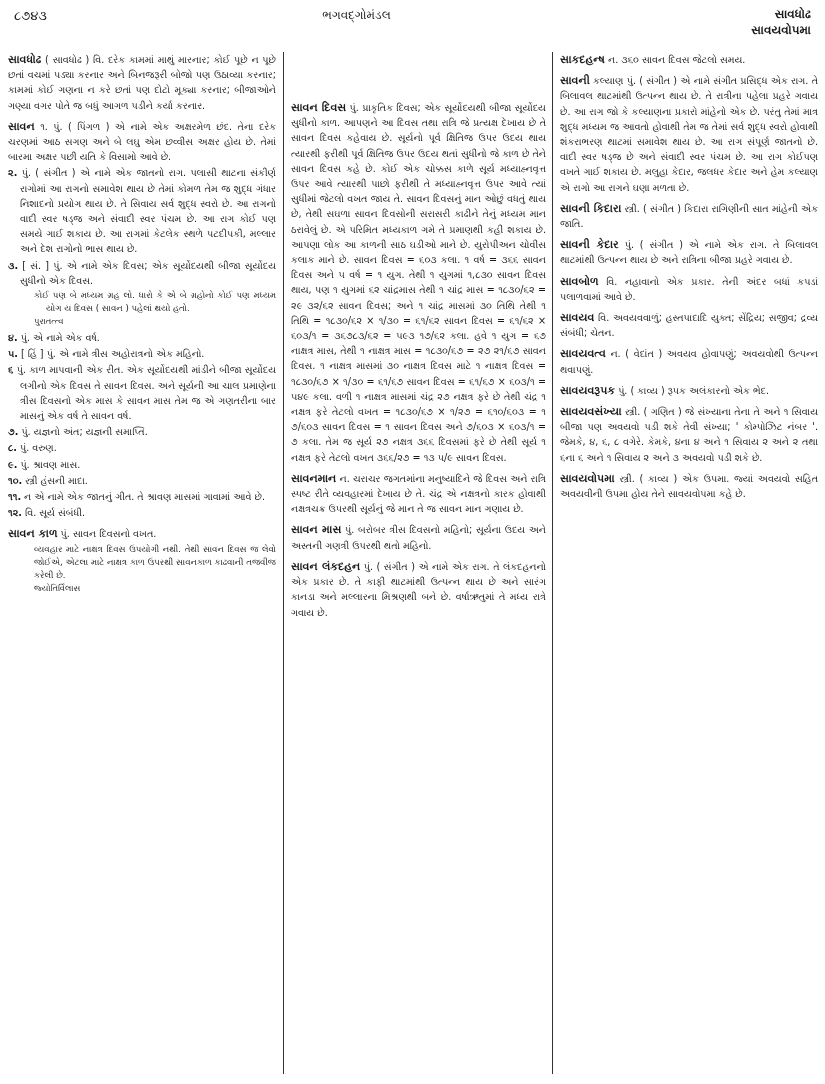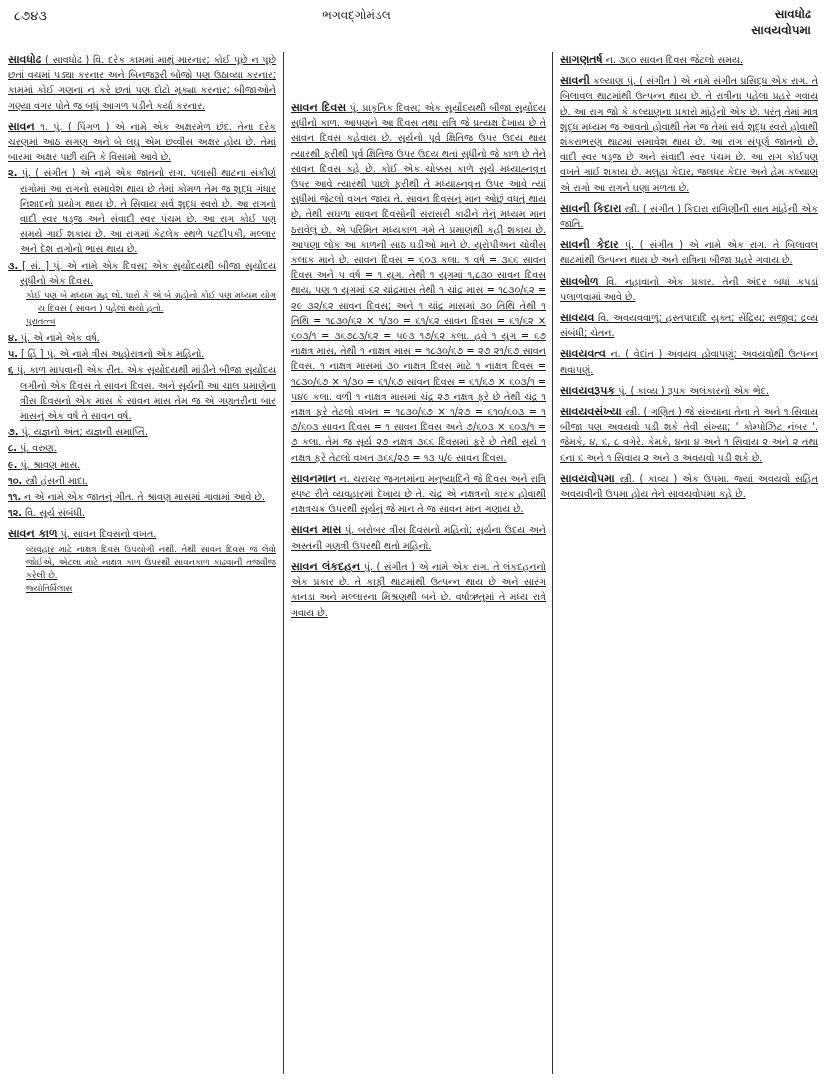--- a/index.html
+++ b/index.html
@@ -21,27 +21,27 @@
     font-size: 9.6px; line-height: 15.2px;
   }
   .col-1 { left: 8px; width: 268px; }
   .col-2 { left: 291px; width: 255px; margin-top: 48px; }
   .col-3 { left: 560px; width: 258px; }
   .divider {
     position: absolute; top: 0; width: 1px; height: 1022px; background: #333;
   }
   .div-1 { left: 283px; }
   .div-2 { left: 552px; }
-  .entry { margin: 0 0 6px 0; text-align: justify; text-decoration: underline; }
+  .entry { margin: 0 0 6px 0; text-align: justify; }
   .entry .hw { font-weight: bold; font-size: 11px; }
   .entry .body { }
   .entry .sense { display: block; padding-left: 12px; text-indent: -12px; margin-top: 1px; }
   .entry .sense .num { font-weight: bold; }
   .quote {
-    display: block; font-size: 8.6px; line-height: 13px; padding-left: 18px; margin: 1px 0 2px 0;
+    display: block; font-size: 8.6px; line-height: 13px; padding-left: 18px; margin: 1px 0 2px 8px;
   }
   .quote .src { display: block; font-size: 8.4px; }
 </style>
 </head>
 <body>
 
 <div class="page-header">
   <div class="hdr-page">૮૭૪૩</div>
   <div class="hdr-title">ભગવદ્ગોમંડલ</div>
   <div class="hdr-guide">
@@ -59,21 +59,21 @@
       <div class="entry"><span class="hw">સાવન</span> <span class="body">૧. પું. ( પિંગળ ) એ નામે એક અક્ષરમેળ છંદ. તેના દરેક ચરણમાં આઠ સગણ અને બે લઘુ એમ છવ્વીસ અક્ષર હોય છે. તેમાં બારમા અક્ષર પછી યતિ કે વિસામો આવે છે.</span><span class="sense"><span class="num">૨.</span> <span>પું. ( સંગીત ) એ નામે એક જાતનો રાગ. પલાસી થાટના સંકીર્ણ રાગોમાં આ રાગનો સમાવેશ થાય છે તેમાં કોમળ તેમ જ શુદ્ધ ગંધાર નિશાદનો પ્રયોગ થાય છે. તે સિવાય સર્વ શુદ્ધ સ્વરો છે. આ રાગનો વાદી સ્વર ષડ્જ અને સંવાદી સ્વર પંચમ છે. આ રાગ કોઈ પણ સમયે ગાઈ શકાય છે. આ રાગમાં કેટલેક સ્થળે પટદીપકી, મલ્લાર અને દેશ રાગોનો ભાસ થાય છે.</span></span><span class="sense"><span class="num">૩.</span> <span>[ સં. ] પું. એ નામે એક દિવસ; એક સૂર્યોદયથી બીજા સૂર્યોદય સુધીનો એક દિવસ.</span><span class="quote"><span>કોઈ પણ બે મધ્યમ ગ્રહ લો. ધારો કે એ બે ગ્રહોનો કોઈ પણ મધ્યમ યોગ ય દિવસ ( સાવન ) પહેલાં થયો હતો.</span><span class="src">પુરાતત્ત્વ</span></span></span><span class="sense"><span class="num">૪.</span> <span>પું. એ નામે એક વર્ષ.</span></span><span class="sense"><span class="num">૫.</span> <span>[ હિં ] પું. એ નામે ત્રીસ અહોરાત્રનો એક મહિનો.</span></span><span class="sense"><span class="num">૬</span> <span>પું. કાળ માપવાની એક રીત. એક સૂર્યોદયથી માંડીને બીજા સૂર્યોદય લગીનો એક દિવસ તે સાવન દિવસ. અને સૂર્યની આ ચાલ પ્રમાણેના ત્રીસ દિવસનો એક માસ કે સાવન માસ તેમ જ એ ગણતરીના બાર માસનું એક વર્ષ તે સાવન વર્ષ.</span></span><span class="sense"><span class="num">૭.</span> <span>પું. યજ્ઞનો અંત; યજ્ઞની સમાપ્તિ.</span></span><span class="sense"><span class="num">૮.</span> <span>પું. વરુણ.</span></span><span class="sense"><span class="num">૯.</span> <span>પું. શ્રાવણ માસ.</span></span><span class="sense"><span class="num">૧૦.</span> <span>સ્ત્રી હંસની માદા.</span></span><span class="sense"><span class="num">૧૧.</span> <span>ન એ નામે એક જાતનું ગીત. તે શ્રાવણ માસમાં ગાવામાં આવે છે.</span></span><span class="sense"><span class="num">૧૨.</span> <span>વિ. સૂર્ય સંબંધી.</span></span></div>
       <div class="entry"><span class="hw">સાવન કાળ</span> <span class="body">પું. સાવન દિવસનો વખત.</span><span class="quote"><span>વ્યવહાર માટે નાક્ષત્ર દિવસ ઉપયોગી નથી. તેથી સાવન દિવસ જ લેવો જોઈએ, એટલા માટે નાક્ષત્ર કાળ ઉપરથી સાવનકાળ કાઢવાની તજવીજ કરેલી છે.</span><span class="src">જ્યોતિર્વિલાસ</span></span></div>
     </div>
   <div class="col col-2">
       <div class="entry"><span class="hw">સાવન દિવસ</span> <span class="body">પું. પ્રાકૃતિક દિવસ; એક સૂર્યોદયથી બીજા સૂર્યોદય સુધીનો કાળ. આપણને આ દિવસ તથા રાત્રિ જે પ્રત્યક્ષ દેખાય છે તે સાવન દિવસ કહેવાય છે. સૂર્યનો પૂર્વ ક્ષિતિજ ઉપર ઉદય થાય ત્યારથી ફરીથી પૂર્વ ક્ષિતિજ ઉપર ઉદય થતાં સુધીનો જે કાળ છે તેને સાવન દિવસ કહે છે. કોઈ એક ચોક્કસ કાળે સૂર્ય મધ્યાહ્નવૃત્ત ઉપર આવે ત્યારથી પાછો ફરીથી તે મધ્યાહ્નવૃત્ત ઉપર આવે ત્યાં સુધીમાં જેટલો વખત જાય તે. સાવન દિવસનું માન ઓછું વધતું થાય છે, તેથી સઘળા સાવન દિવસોની સરાસરી કાઢીને તેનું મધ્યમ માન ઠરાવેલું છે. એ પરિમિત મધ્યકાળ ગમે તે પ્રમાણથી કહી શકાય છે. આપણા લોક આ કાળની સાઠ ઘડીઓ માને છે. યુરોપીઅન ચોવીસ કલાક માને છે. સાવન દિવસ = ૬૦૩ કલા. ૧ વર્ષ = ૩૬૬ સાવન દિવસ અને ૫ વર્ષ = ૧ યુગ. તેથી ૧ યુગમાં ૧,૮૩૦ સાવન દિવસ થાય, પણ ૧ યુગમાં ૬૨ ચાંદ્રમાસ તેથી ૧ ચાંદ્ર માસ = ૧૮૩૦/૬૨ = ૨૯ ૩૨/૬૨ સાવન દિવસ; અને ૧ ચાંદ્ર માસમાં ૩૦ તિથિ તેથી ૧ તિથિ = ૧૮૩૦/૬૨ × ૧/૩૦ = ૬૧/૬૨ સાવન દિવસ = ૬૧/૬૨ × ૬૦૩/૧ = ૩૬૭૮૩/૬૨ = ૫૯૩ ૧૭/૬૨ કલા. હવે ૧ યુગ = ૬૭ નાક્ષત્ર માસ, તેથી ૧ નાક્ષત્ર માસ = ૧૮૩૦/૬૭ = ૨૭ ૨૧/૬૭ સાવન દિવસ. ૧ નાક્ષત્ર માસમાં ૩૦ નાક્ષત્ર દિવસ માટે ૧ નાક્ષત્ર દિવસ = ૧૮૩૦/૬૭ × ૧/૩૦ = ૬૧/૬૭ સાવન દિવસ = ૬૧/૬૭ × ૬૦૩/૧ = ૫૪૯ કલા. વળી ૧ નાક્ષત્ર માસમાં ચંદ્ર ૨૭ નક્ષત્ર ફરે છે તેથી ચંદ્ર ૧ નક્ષત્ર ફરે તેટલો વખત = ૧૮૩૦/૬૭ × ૧/૨૭ = ૬૧૦/૬૦૩ = ૧ ૭/૬૦૩ સાવન દિવસ = ૧ સાવન દિવસ અને ૭/૬૦૩ × ૬૦૩/૧ = ૭ કલા. તેમ જ સૂર્ય ૨૭ નક્ષત્ર ૩૬૬ દિવસમાં ફરે છે તેથી સૂર્ય ૧ નક્ષત્ર ફરે તેટલો વખત ૩૬૬/૨૭ = ૧૩ ૫/૯ સાવન દિવસ.</span></div>
       <div class="entry"><span class="hw">સાવનમાન</span> <span class="body">ન. ચરાચર જગતમાંના મનુષ્યાદિને જે દિવસ અને રાત્રિ સ્પષ્ટ રીતે વ્યવહારમાં દેખાય છે તે. ચંદ્ર એ નક્ષત્રનો કારક હોવાથી નક્ષત્રચક્ર ઉપરથી સૂર્યનું જે માન તે જ સાવન માન ગણાય છે.</span></div>
       <div class="entry"><span class="hw">સાવન માસ</span> <span class="body">પું. બરોબર ત્રીસ દિવસનો મહિનો; સૂર્યના ઉદય અને અસ્તની ગણત્રી ઉપરથી થતો મહિનો.</span></div>
       <div class="entry"><span class="hw">સાવન લંકદહન</span> <span class="body">પું. ( સંગીત ) એ નામે એક રાગ. તે લંકદહનનો એક પ્રકાર છે. તે કાફી થાટમાંથી ઉત્પન્ન થાય છે અને સારંગ કાનડા અને મલ્લારના મિશ્રણથી બને છે. વર્ષાઋતુમાં તે મધ્ય રાત્રે ગવાય છે.</span></div>
     </div>
   <div class="col col-3">
-      <div class="entry"><span class="hw">સાગણતર્ષ</span> <span class="body">ન. ૩૬૦ સાવન દિવસ જેટલો સમય.</span></div>
+      <div class="entry"><span class="hw">સાકદહન્ષ</span> <span class="body">ન. ૩૬૦ સાવન દિવસ જેટલો સમય.</span></div>
       <div class="entry"><span class="hw">સાવની</span> <span class="body">કલ્યાણ પું. ( સંગીત ) એ નામે સંગીત પ્રસિદ્ધ એક રાગ. તે બિલાવલ થાટમાંથી ઉત્પન્ન થાય છે. તે રાત્રીના પહેલા પ્રહરે ગવાય છે. આ રાગ જો કે કલ્યાણના પ્રકારો માંહેનો એક છે. પરંતુ તેમાં માત્ર શુદ્ધ મધ્યમ જ આવતો હોવાથી તેમ જ તેમાં સર્વ શુદ્ધ સ્વરો હોવાથી શંકરાભરણ થાટમાં સમાવેશ થાય છે. આ રાગ સંપૂર્ણ જાતનો છે. વાદી સ્વર ષડ્જ છે અને સંવાદી સ્વર પંચમ છે. આ રાગ કોઈપણ વખતે ગાઈ શકાય છે. મલુહા કેદાર, જલધર કેદાર અને હેમ કલ્યાણ એ રાગો આ રાગને ઘણા મળતા છે.</span></div>
       <div class="entry"><span class="hw">સાવની કિદારા</span> <span class="body">સ્ત્રી. ( સંગીત ) કિદારા રાગિણીની સાત માંહેની એક જાતિ.</span></div>
       <div class="entry"><span class="hw">સાવની કેદાર</span> <span class="body">પું. ( સંગીત ) એ નામે એક રાગ. તે બિલાવલ થાટમાંથી ઉત્પન્ન થાય છે અને રાત્રિના બીજા પ્રહરે ગવાય છે.</span></div>
       <div class="entry"><span class="hw">સાવબોળ</span> <span class="body">વિ. નહાવાનો એક પ્રકાર. તેની અંદર બધાં કપડાં પલાળવામાં આવે છે.</span></div>
       <div class="entry"><span class="hw">સાવયવ</span> <span class="body">વિ. અવયવવાળું; હસ્તપાદાદિ યુક્ત; સેંદ્રિય; સજીવ; દ્રવ્ય સંબંધી; ચેતન.</span></div>
       <div class="entry"><span class="hw">સાવયવત્વ</span> <span class="body">ન. ( વેદાંત ) અવયવ હોવાપણું; અવયવોથી ઉત્પન્ન થવાપણું.</span></div>
       <div class="entry"><span class="hw">સાવયવરૂપક</span> <span class="body">પું. ( કાવ્ય ) રૂપક અલંકારનો એક ભેદ.</span></div>
       <div class="entry"><span class="hw">સાવયવસંખ્યા</span> <span class="body">સ્ત્રી. ( ગણિત ) જે સંખ્યાના તેના તે અને ૧ સિવાય બીજા પણ અવયવો પડી શકે તેવી સંખ્યા; ' કોમ્પોઝિટ નંબર '. જેમકે, ૪, ૬, ૮ વગેરે. કેમકે, ૪ના ૪ અને ૧ સિવાય ૨ અને ૨ તથા ૬ના ૬ અને ૧ સિવાય ૨ અને ૩ અવયવો પડી શકે છે.</span></div>
       <div class="entry"><span class="hw">સાવયવોપમા</span> <span class="body">સ્ત્રી. ( કાવ્ય ) એક ઉપમા. જ્યાં અવયવો સહિત અવયવીની ઉપમા હોય તેને સાવયવોપમા કહે છે.</span></div>
     </div>

